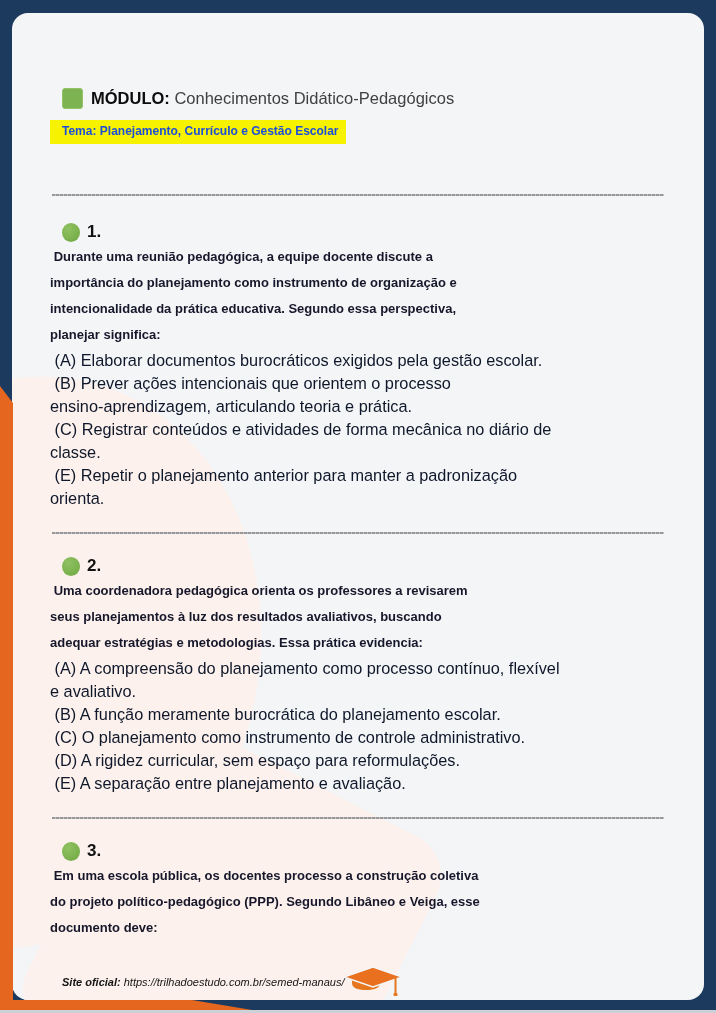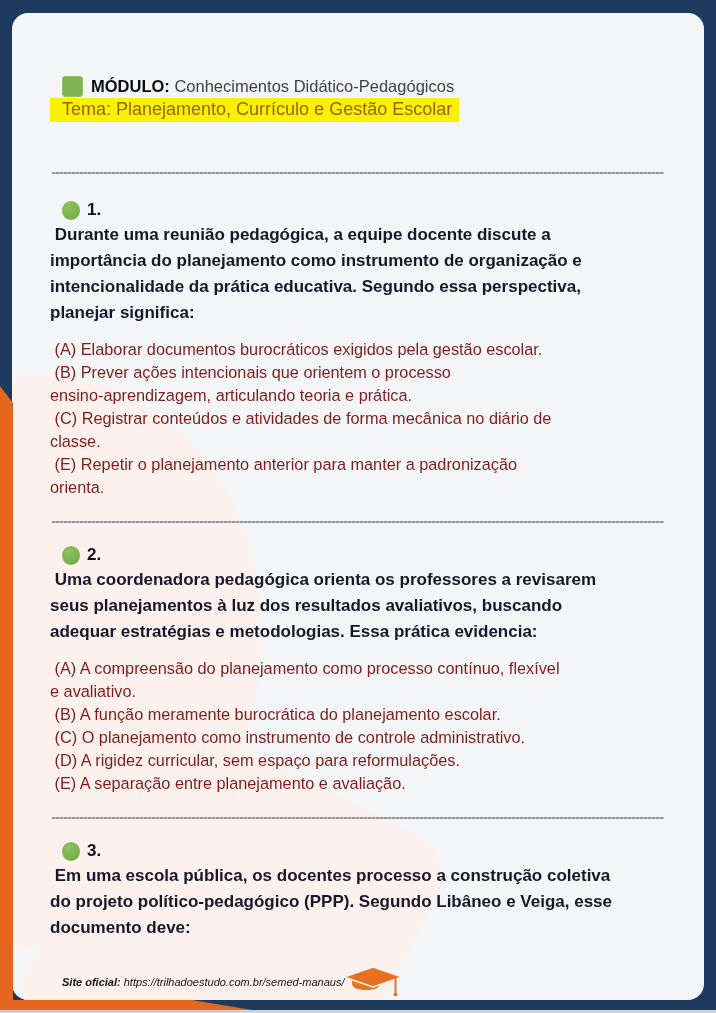--- a/index.html
+++ b/index.html
@@ -27,54 +27,54 @@
     position:absolute;left:12px;top:13px;width:692px;height:987px;
     background:#f4f5f7;border-radius:16px;overflow:hidden;
   }
   .deco{position:absolute;background:#fcf1ec;z-index:0;}
   .deco-1{left:-235px;top:360px;width:480px;height:580px;border-radius:50%;transform:rotate(16deg);}
   .deco-2{left:55px;top:750px;width:330px;height:340px;border-radius:44px;transform:rotate(27deg);}
 
   .content{position:relative;z-index:1;padding:62px 42px 0 38px;}
 
   
-  .hrow{display:flex;align-items:center;height:22px;margin:0 0 2px 12px;}
+  .hrow{display:flex;align-items:center;height:22px;margin:12px 0 2px 12px;}
   .module-square{
     width:21px;height:21px;border-radius:3px;background:#7db351;
     border:1px solid #93c267;box-sizing:border-box;margin-right:8px;flex:0 0 auto;
   }
   .h-label{font-weight:bold;font-size:16.5px;color:#0c0c0c;white-space:pre;}
   .h-value{font-size:16.5px;color:#404040;white-space:pre;}
   .hrow-tema{margin-left:0;}
   .tema-highlight{
-    display:inline-block;background:#f7f200;color:#a16207;
-    font-weight:normal;font-size:18px;padding:2px 7px 3px 12px;line-height:19px;
+    display:inline-block;background:#f7f200;color:#1d4ed8;
+    font-weight:bold;font-size:12px;padding:2px 7px 3px 12px;line-height:19px;
   }
 
   .divider{
     height:2px;margin-left:2px;width:612px;
     background-image:repeating-linear-gradient(90deg,#98989b 0 3px,#bcbcbf 3px 4px);
   }
   .divider-1{margin-top:51px;}
   .divider-2{margin-top:22px;}
   .divider-3{margin-top:22px;}
 
   
   .q-head{display:flex;align-items:center;height:20px;margin-top:22px;margin-left:12px;}
   .q-head-first{margin-top:26px;}
   .q-bullet{
     width:18px;height:19px;border-radius:50%;flex:0 0 auto;margin-right:7px;
     background:radial-gradient(circle at 35% 30%,#8fc162,#6fa841);
   }
   .q-number{font-weight:bold;font-size:17px;color:#111;}
   .q-stem{
-    margin-top:2px;font-weight:bold;font-size:17px;line-height:26px;
+    margin-top:2px;font-weight:bold;font-size:13px;line-height:26px;
     color:#17172b;white-space:pre-wrap;width:622px;
   }
-  .q-options{margin-top:12px;font-size:16.3px;line-height:23px;color:#7f1d1d;}
+  .q-options{margin-top:1px;font-size:16.3px;line-height:23px;color:#0f172a;}
   .q-option{white-space:pre-wrap;width:624px;}
 
   
   .footer{
     position:absolute;z-index:2;left:50px;right:42px;bottom:7px;height:22px;
     display:flex;align-items:center;justify-content:space-between;
     font-size:11px;font-style:italic;color:#141414;
   }
   .footer-left,.footer-right{white-space:pre;line-height:13px;}
   .f-bold{font-weight:bold;}

